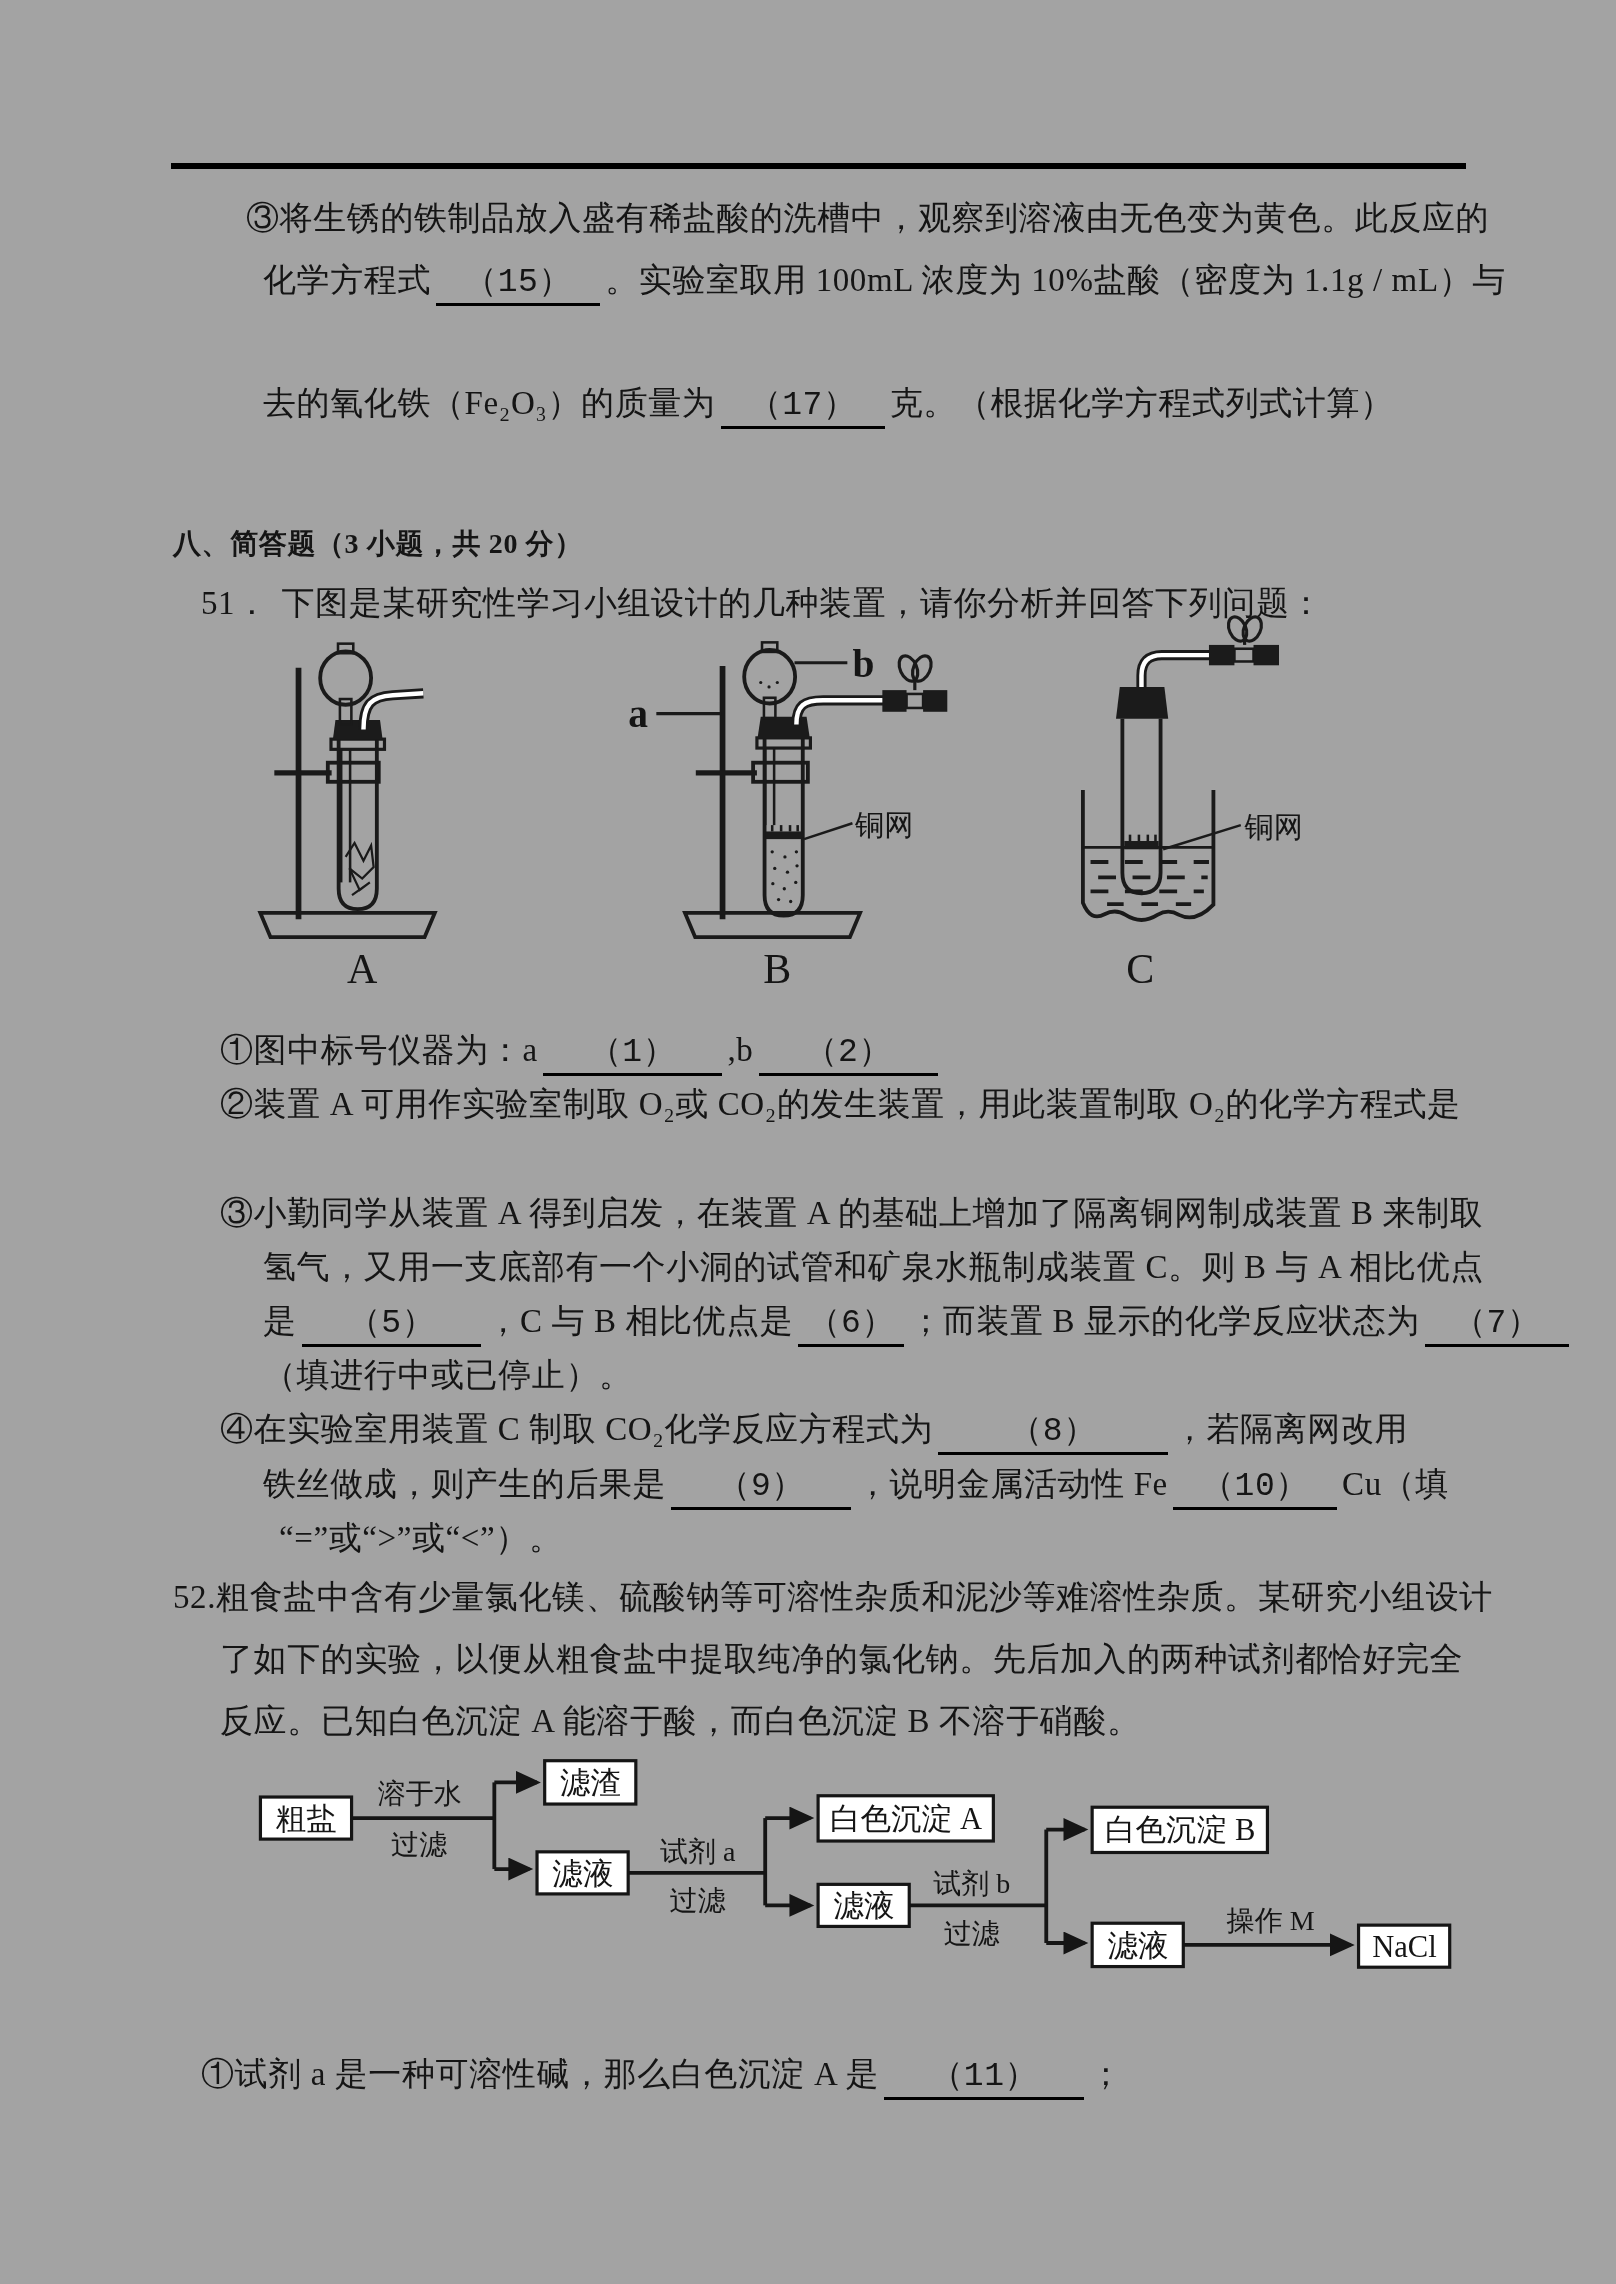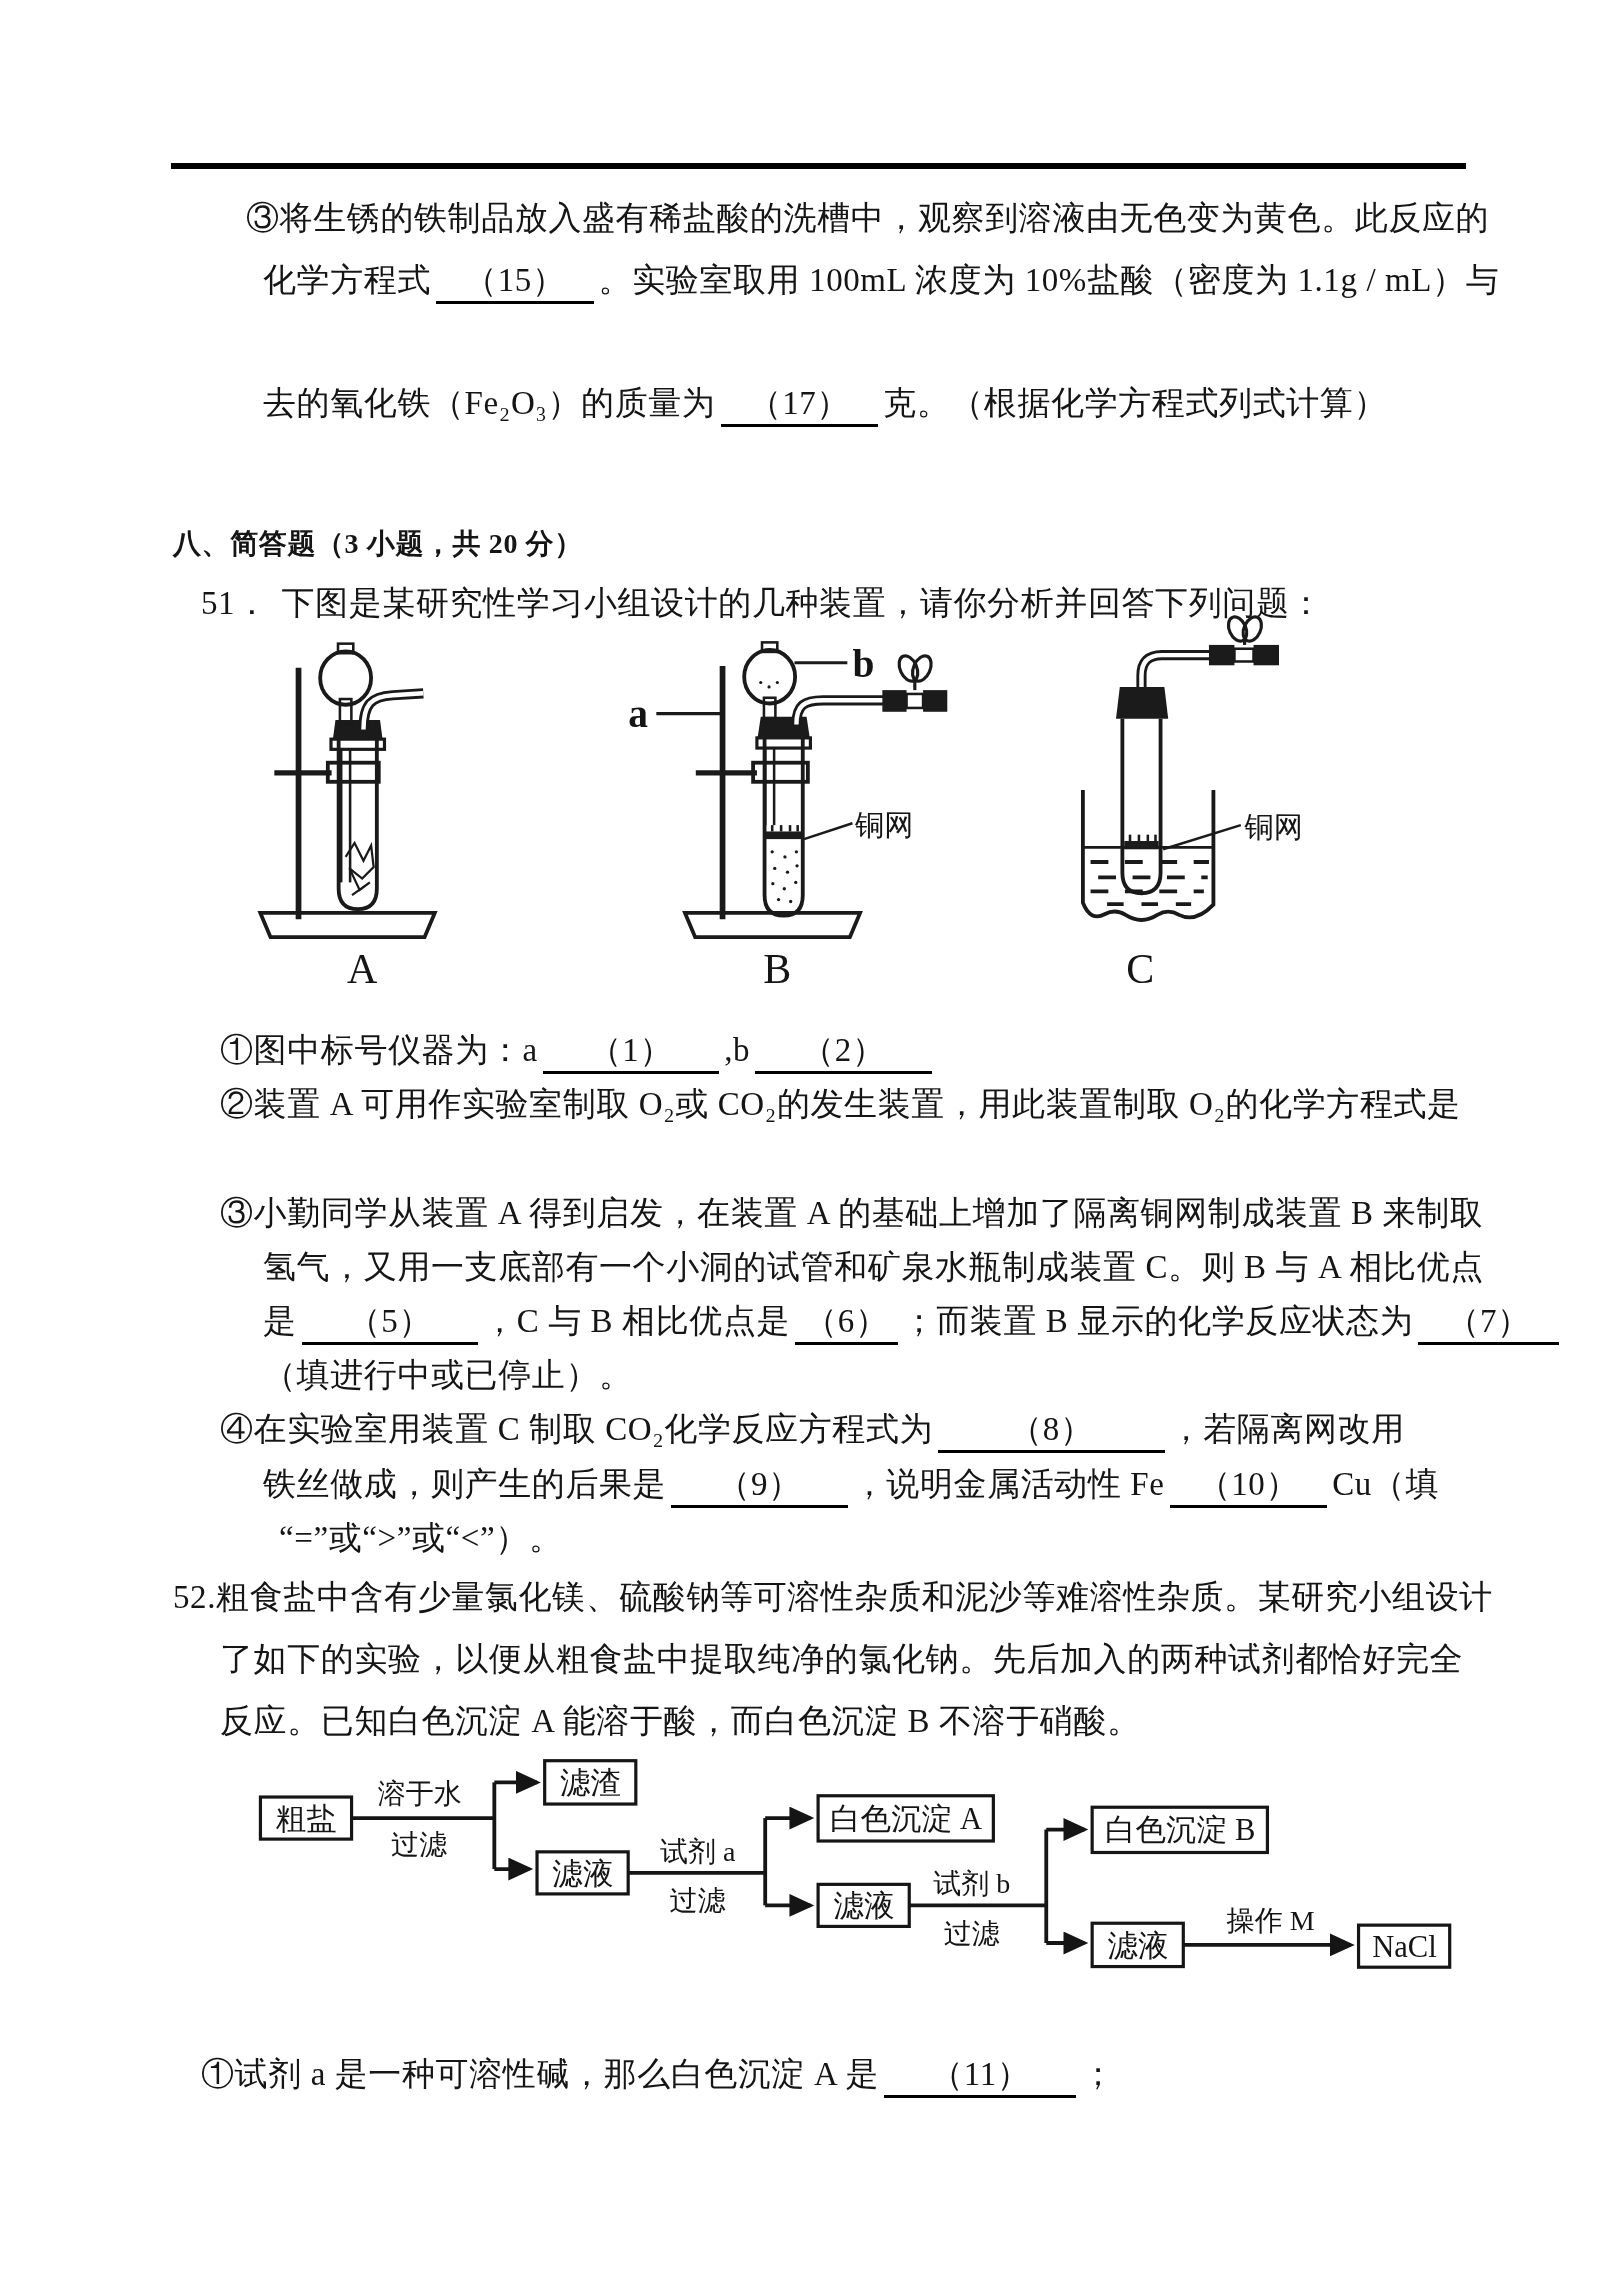--- a/index.html
+++ b/index.html
@@ -1,38 +1,39 @@
 <!DOCTYPE html>
 <html style="font-size:10.2px"><head>
 <meta charset="utf-8">
 <style>
   html,body{margin:0;padding:0;background:#e8e8e8;}
   .page{
     position:relative;
     width:1616px;height:2284px;
-    background:#ffffff;
+    background:#a3a3a3;
     font-family:"Liberation Serif","DejaVu Serif",serif;
     color:#151515;
     overflow:hidden;
   }
   .rule{position:absolute;background:#000;}
   .line{
     position:absolute;
     font-size:33px;
     line-height:46px;
     letter-spacing:0.6px;
     white-space:nowrap;
   }
   .line.header{font-weight:bold;font-size:28px;}
   .num{margin-right:12.7px;margin-left:28px;}
   .blank{
     display:inline-block;
     border-bottom:3.2px solid #000;
     margin:0 5.1px;
     line-height:41px;
+    font-family:Liberation Mono, monospace;
   }
   .w-s{padding:0 9px;}
   .w-m{padding:0 28px;}
   .w-l{padding:0 46px;}
   .w-xl{padding:0 71px;}
   svg{position:absolute;overflow:visible;}
   svg text{font-family:"Liberation Serif","DejaVu Serif",serif;fill:#151515;}
   .sketch{stroke:#1a1a1a;fill:none;}
 </style>
 </head>

